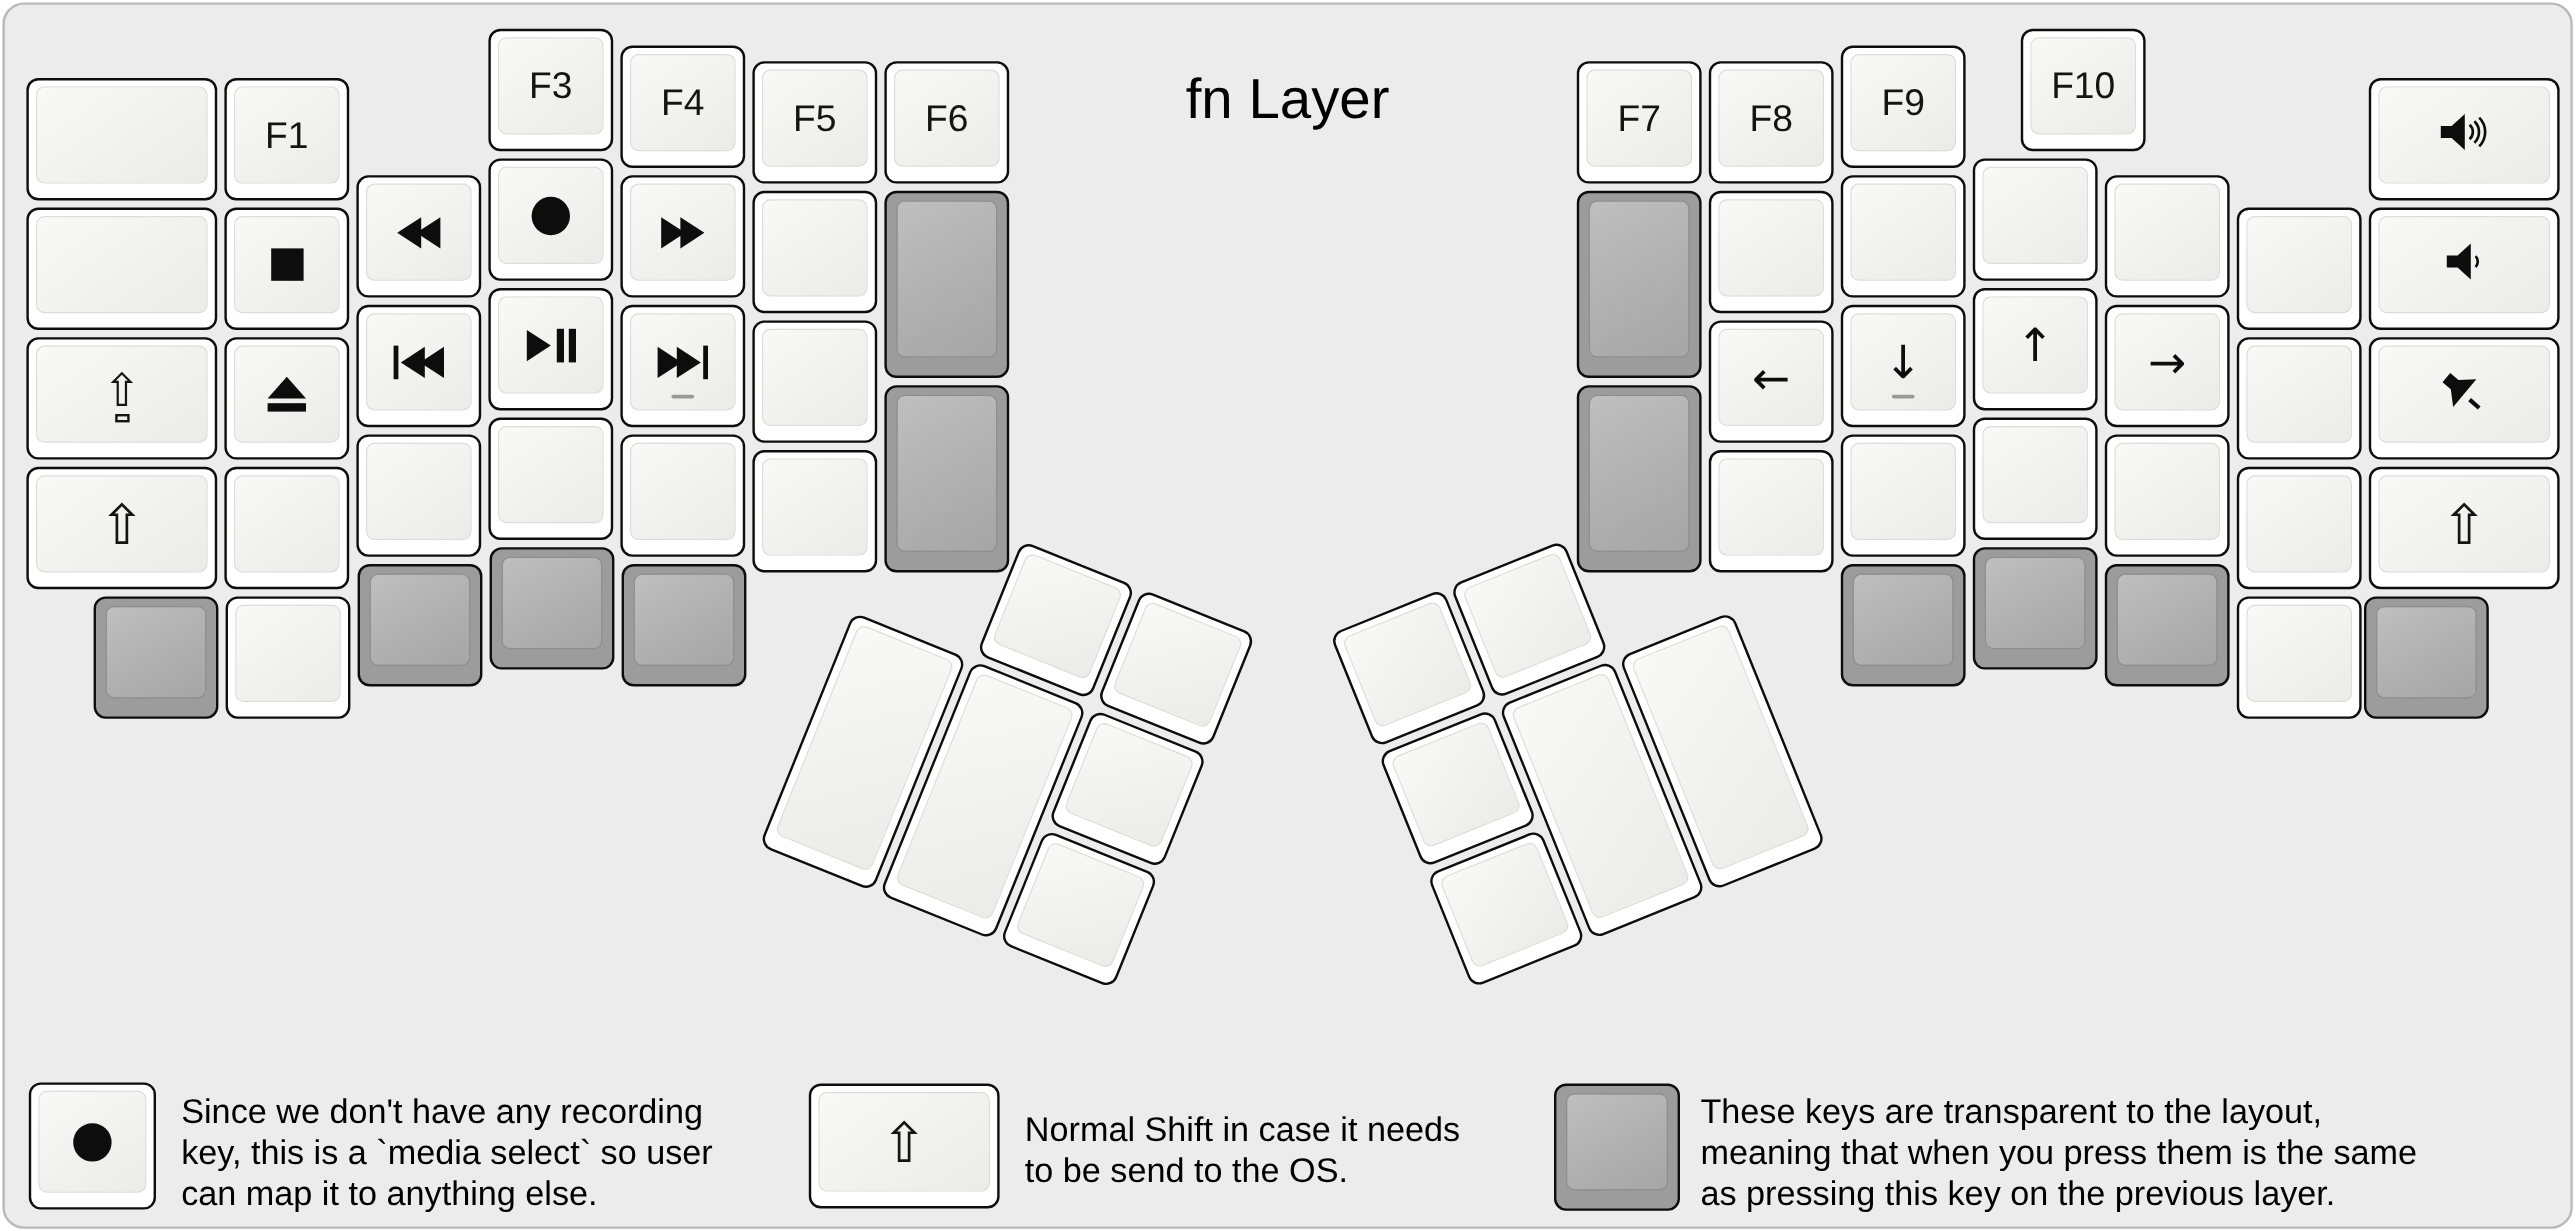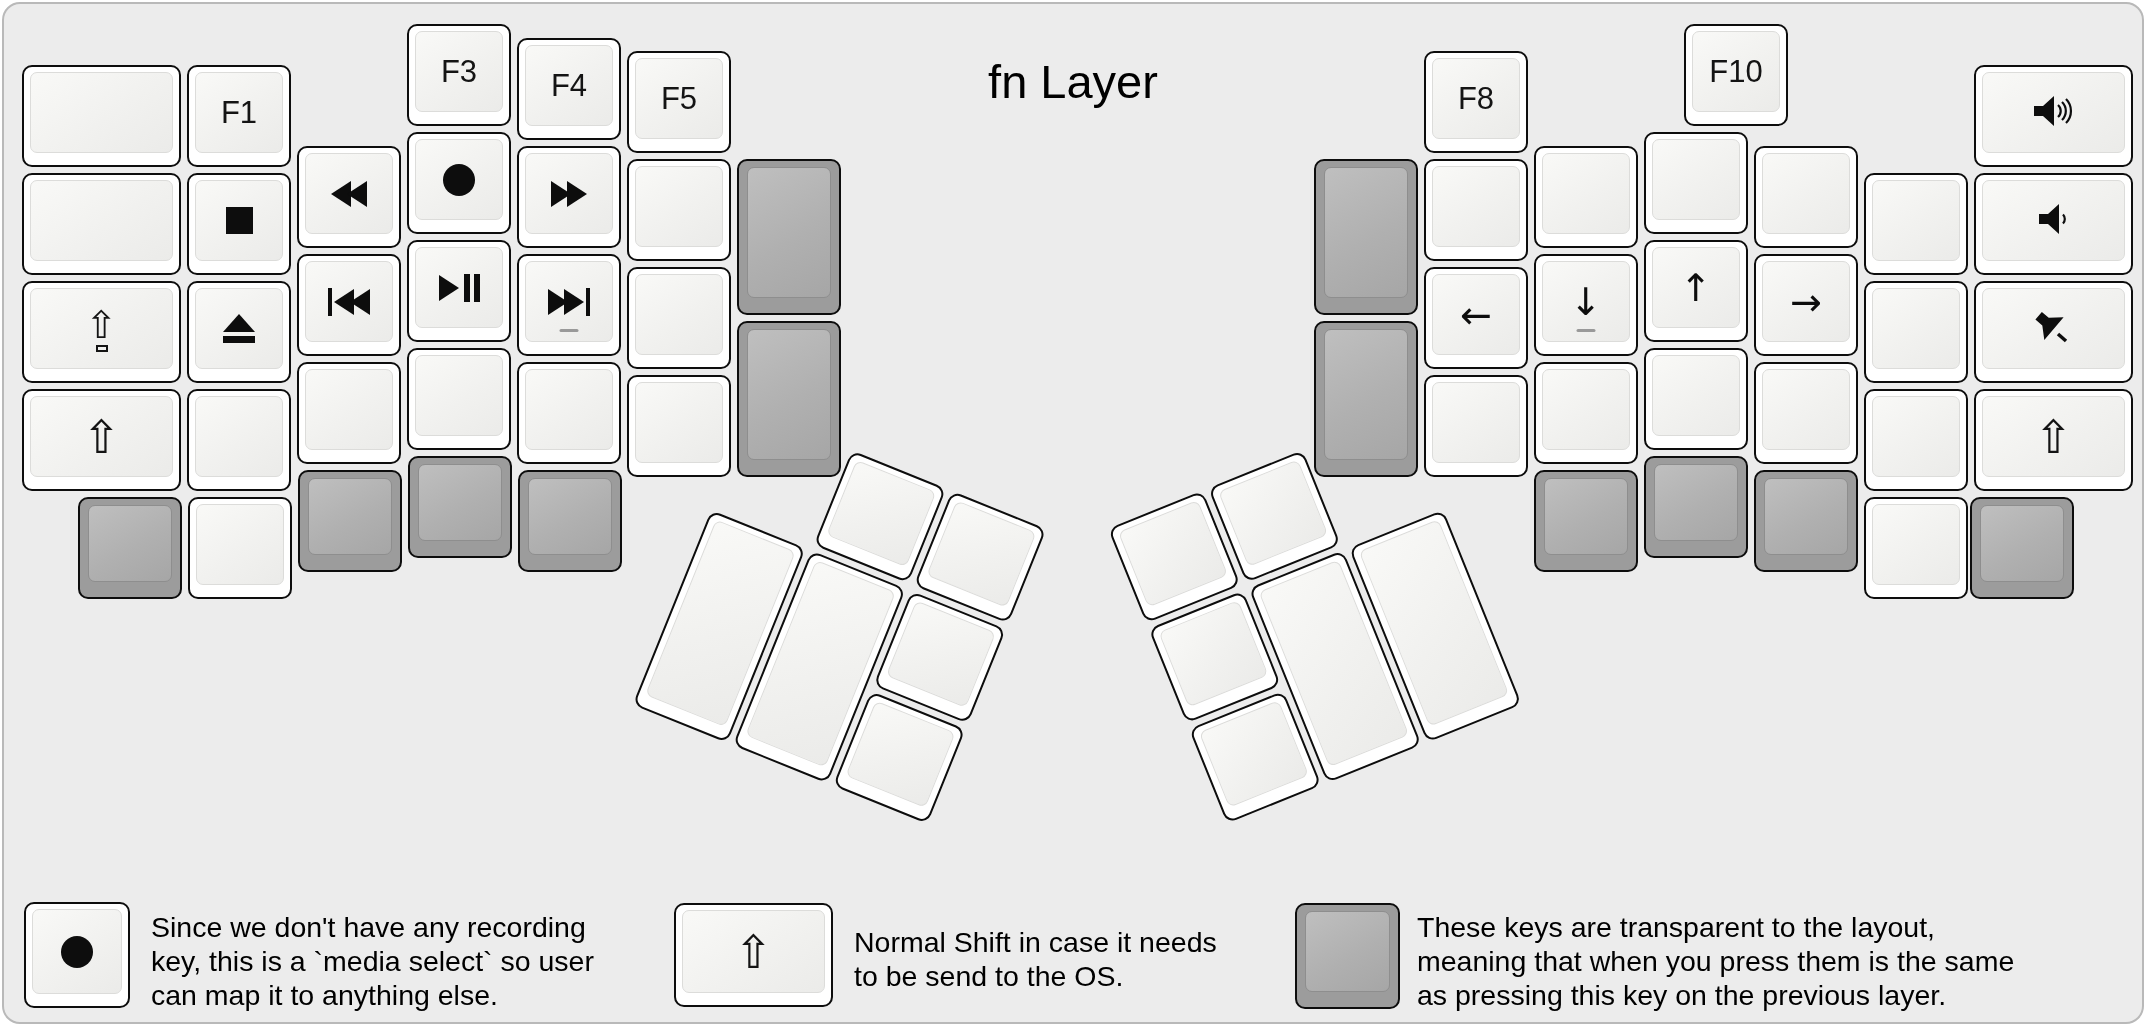--- a/index.html
+++ b/index.html
@@ -237,20 +237,25 @@
     </div>
     <div class="key" style="left: 623px; top: 155px; width: 104px; height: 102px;">
       <div class="cap"></div>
     </div>
     <div class="key" style="left: 623px; top: 263px; width: 104px; height: 102px;">
       <div class="cap"></div>
     </div>
     <div class="key" style="left: 623px; top: 371px; width: 104px; height: 102px;">
       <div class="cap"></div>
     </div>
+    <div class="key" style="left: 733px; top: 47px; width: 104px; height: 102px;">
+      <div class="cap">
+        <span class="klabel">F6</span>
+      </div>
+    </div>
     <div class="key gray" style="left: 733px; top: 155px; width: 104px; height: 156px;">
       <div class="cap"></div>
     </div>
     <div class="key gray" style="left: 733px; top: 317px; width: 104px; height: 156px;">
       <div class="cap"></div>
     </div>
     <div class="key gray" style="left: 74px; top: 493px; width: 104px; height: 102px;">
       <div class="cap"></div>
     </div>
     <div class="key" style="left: 184px; top: 493px; width: 104px; height: 102px;">
@@ -258,20 +263,25 @@
     </div>
     <div class="key gray" style="left: 294px; top: 466px; width: 104px; height: 102px;">
       <div class="cap"></div>
     </div>
     <div class="key gray" style="left: 404px; top: 452px; width: 104px; height: 102px;">
       <div class="cap"></div>
     </div>
     <div class="key gray" style="left: 514px; top: 466px; width: 104px; height: 102px;">
       <div class="cap"></div>
     </div>
+    <div class="key" style="left: 1310px; top: 47px; width: 104px; height: 102px;">
+      <div class="cap">
+        <span class="klabel">F7</span>
+      </div>
+    </div>
     <div class="key gray" style="left: 1310px; top: 155px; width: 104px; height: 156px;">
       <div class="cap"></div>
     </div>
     <div class="key gray" style="left: 1310px; top: 317px; width: 104px; height: 156px;">
       <div class="cap"></div>
     </div>
     <div class="key" style="left: 1420px; top: 47px; width: 104px; height: 102px;">
       <div class="cap">
         <span class="klabel">F8</span>
       </div>
@@ -279,20 +289,25 @@
     <div class="key" style="left: 1420px; top: 155px; width: 104px; height: 102px;">
       <div class="cap"></div>
     </div>
     <div class="key" style="left: 1420px; top: 263px; width: 104px; height: 102px;">
       <div class="cap">
         <span class="arrow-glyph">←</span>
       </div>
     </div>
     <div class="key" style="left: 1420px; top: 371px; width: 104px; height: 102px;">
       <div class="cap"></div>
+    </div>
+    <div class="key" style="left: 1530px; top: 34px; width: 104px; height: 102px;">
+      <div class="cap">
+        <span class="klabel">F9</span>
+      </div>
     </div>
     <div class="key" style="left: 1530px; top: 142px; width: 104px; height: 102px;">
       <div class="cap"></div>
     </div>
     <div class="key" style="left: 1530px; top: 250px; width: 104px; height: 102px;">
       <div class="cap">
         <span class="arrow-glyph">↓</span>
         <span class="homing"></span>
       </div>
     </div>

